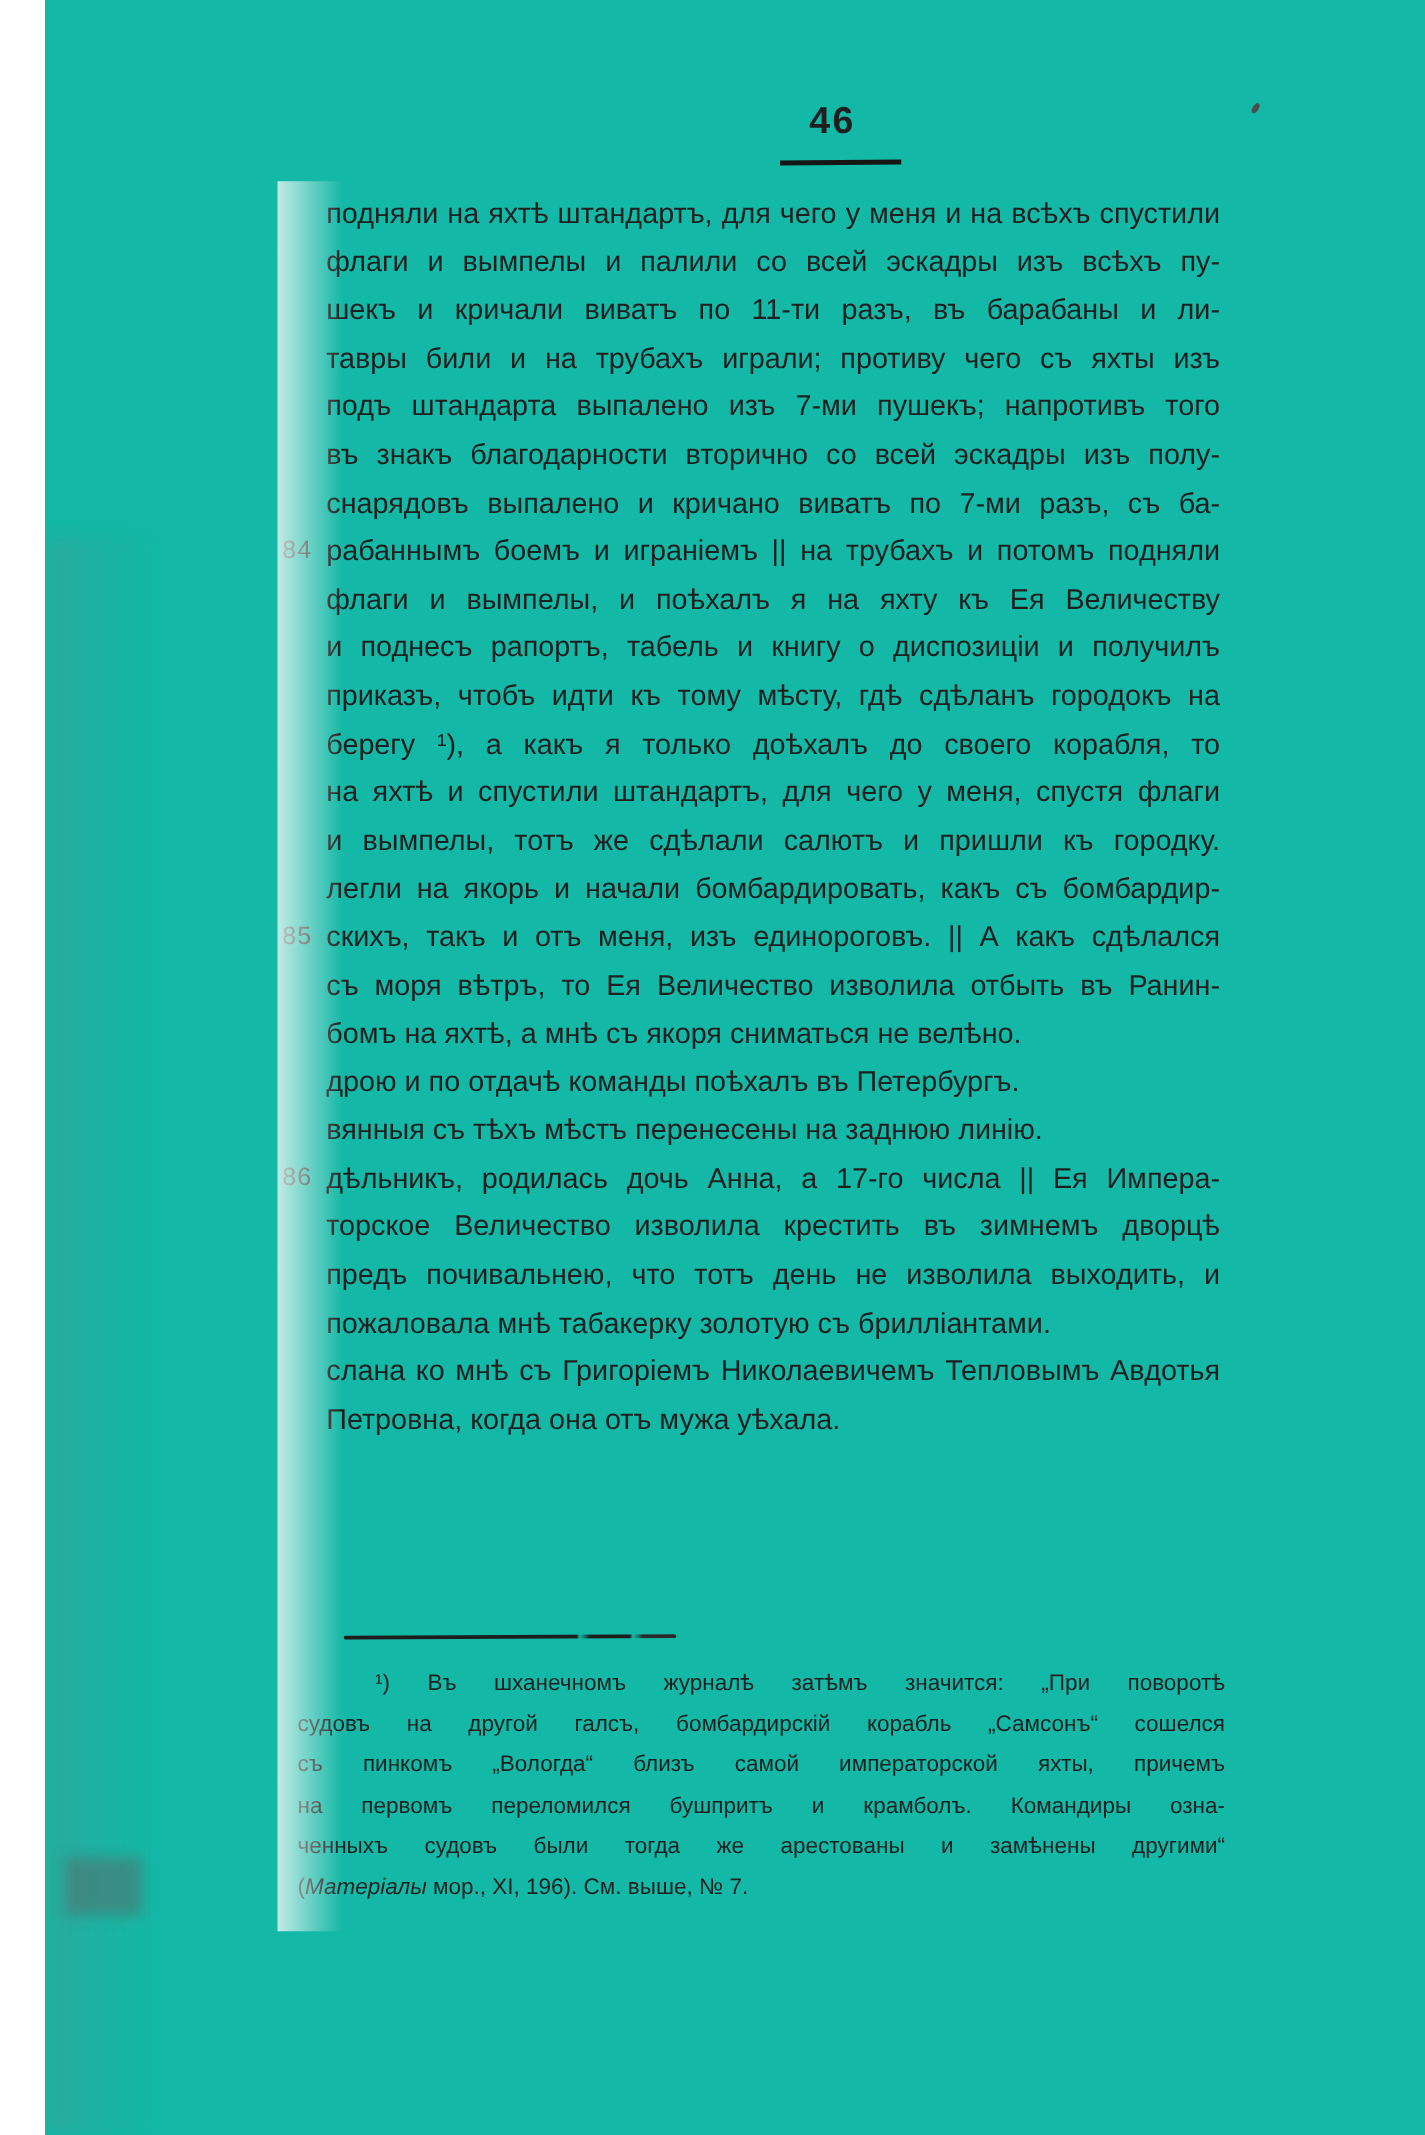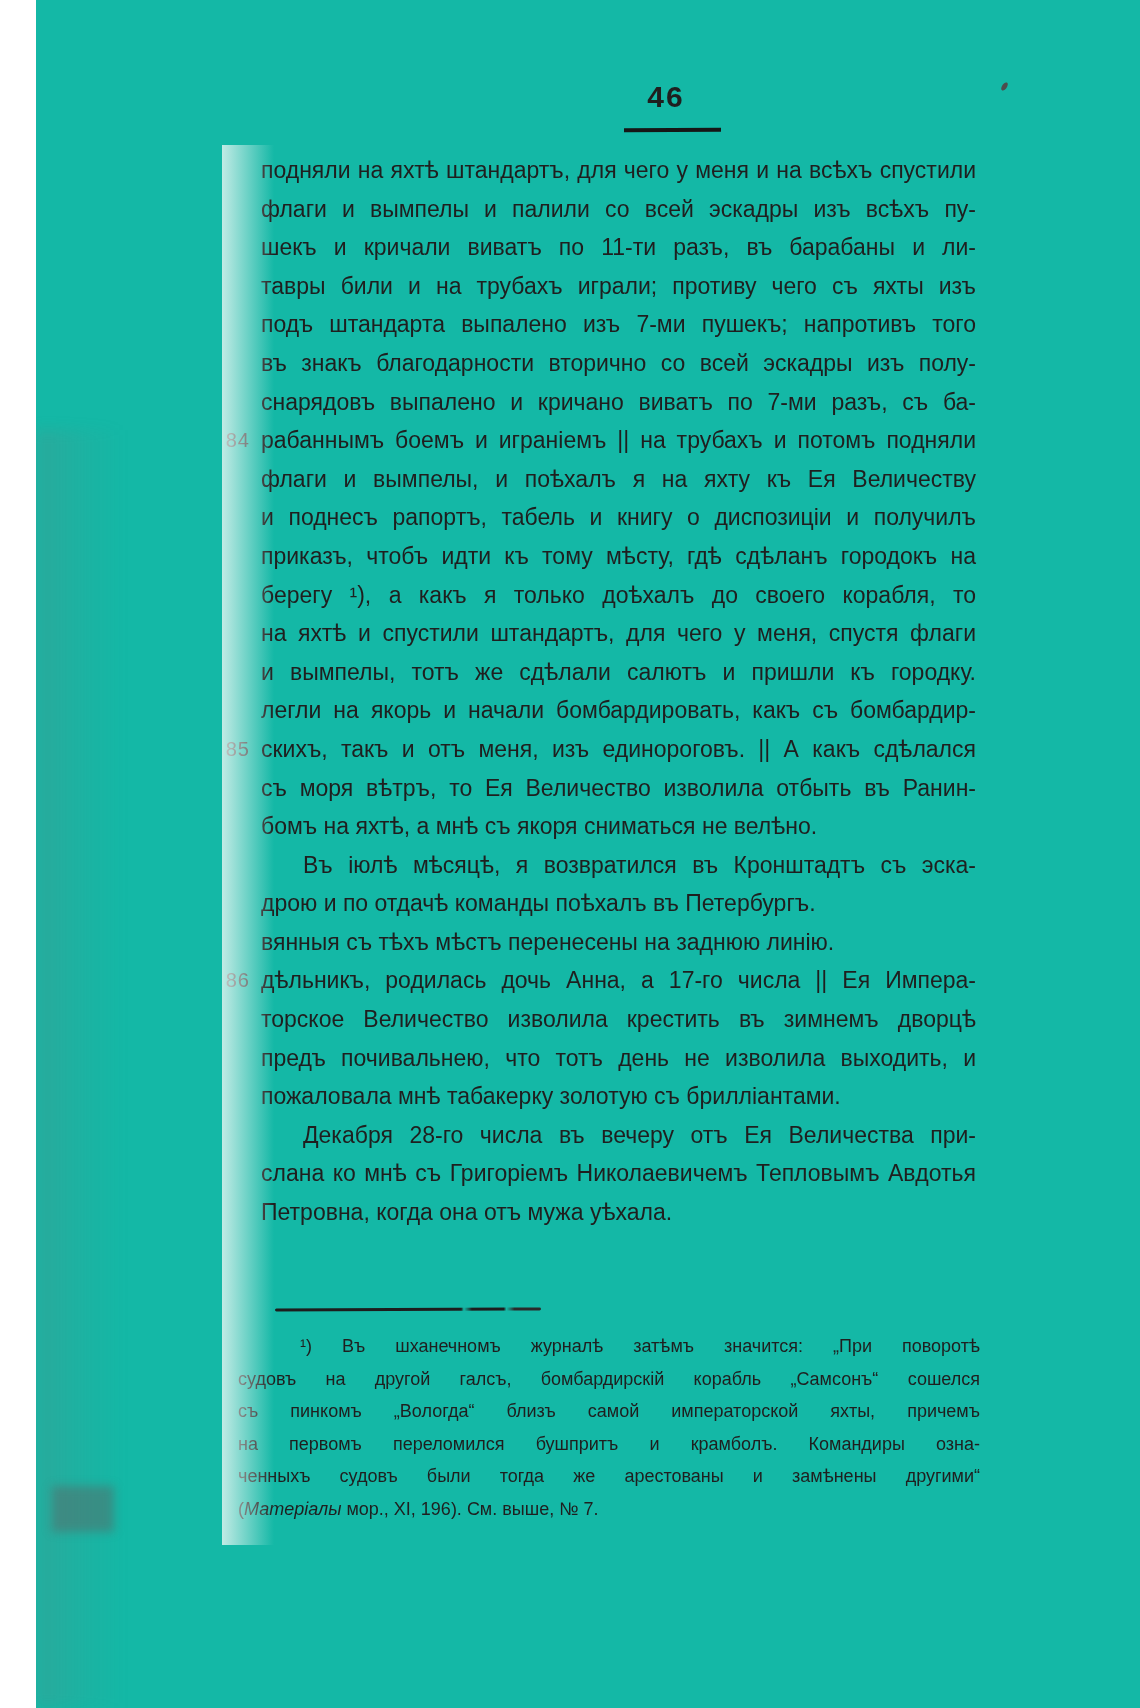--- a/index.html
+++ b/index.html
@@ -97,28 +97,26 @@
       <div class="line"><span>флаги и вымпелы, и поѣхалъ я на яхту къ Ея Величеству</span></div>
       <div class="line"><span>и поднесъ рапортъ, табель и книгу о диспозиціи и получилъ</span></div>
       <div class="line"><span>приказъ, чтобъ идти къ тому мѣсту, гдѣ сдѣланъ городокъ на</span></div>
       <div class="line"><span>берегу ¹), а какъ я только доѣхалъ до своего корабля, то</span></div>
       <div class="line"><span>на яхтѣ и спустили штандартъ, для чего у меня, спустя флаги</span></div>
       <div class="line"><span>и вымпелы, тотъ же сдѣлали салютъ и пришли къ городку.</span></div>
       <div class="line"><span>легли на якорь и начали бомбардировать, какъ съ бомбардир-</span></div>
       <div class="line"><span class="margin-num">85</span><span>скихъ, такъ и отъ меня, изъ единороговъ. || А какъ сдѣлался</span></div>
       <div class="line"><span>съ моря вѣтръ, то Ея Величество изволила отбыть въ Ранин-</span></div>
       <div class="line end"><span>бомъ на яхтѣ, а мнѣ съ якоря сниматься не велѣно.</span></div>
-      <div class="line indent"><span>Въ іюлѣ мѣсяцѣ, я возвратился въ Кронштадтъ съ эска-</span></div>
       <div class="line end"><span>дрою и по отдачѣ команды поѣхалъ въ Петербургъ.</span></div>
       <div class="line end"><span>вянныя съ тѣхъ мѣстъ перенесены на заднюю линію.</span></div>
       <div class="line"><span class="margin-num">86</span><span>дѣльникъ, родилась дочь Анна, а 17-го числа || Ея Импера-</span></div>
       <div class="line"><span>торское Величество изволила крестить въ зимнемъ дворцѣ</span></div>
       <div class="line"><span>предъ почивальнею, что тотъ день не изволила выходить, и</span></div>
       <div class="line end"><span>пожаловала мнѣ табакерку золотую съ брилліантами.</span></div>
-      <div class="line indent"><span>Декабря 28-го числа въ вечеру отъ Ея Величества при-</span></div>
       <div class="line"><span>слана ко мнѣ съ Григоріемъ Николаевичемъ Тепловымъ Авдотья</span></div>
       <div class="line end"><span>Петровна, когда она отъ мужа уѣхала.</span></div>
     </div>
 
   <div class="footnote-rule"></div>
   <div class="footnote-text">
       <div class="line indent"><span>¹) Въ шханечномъ журналѣ затѣмъ значится: „При поворотѣ</span></div>
       <div class="line"><span>судовъ на другой галсъ, бомбардирскій корабль „Самсонъ“ сошелся</span></div>
       <div class="line"><span>съ пинкомъ „Вологда“ близъ самой императорской яхты, причемъ</span></div>
       <div class="line"><span>на первомъ переломился бушпритъ и крамболъ. Командиры озна-</span></div>

